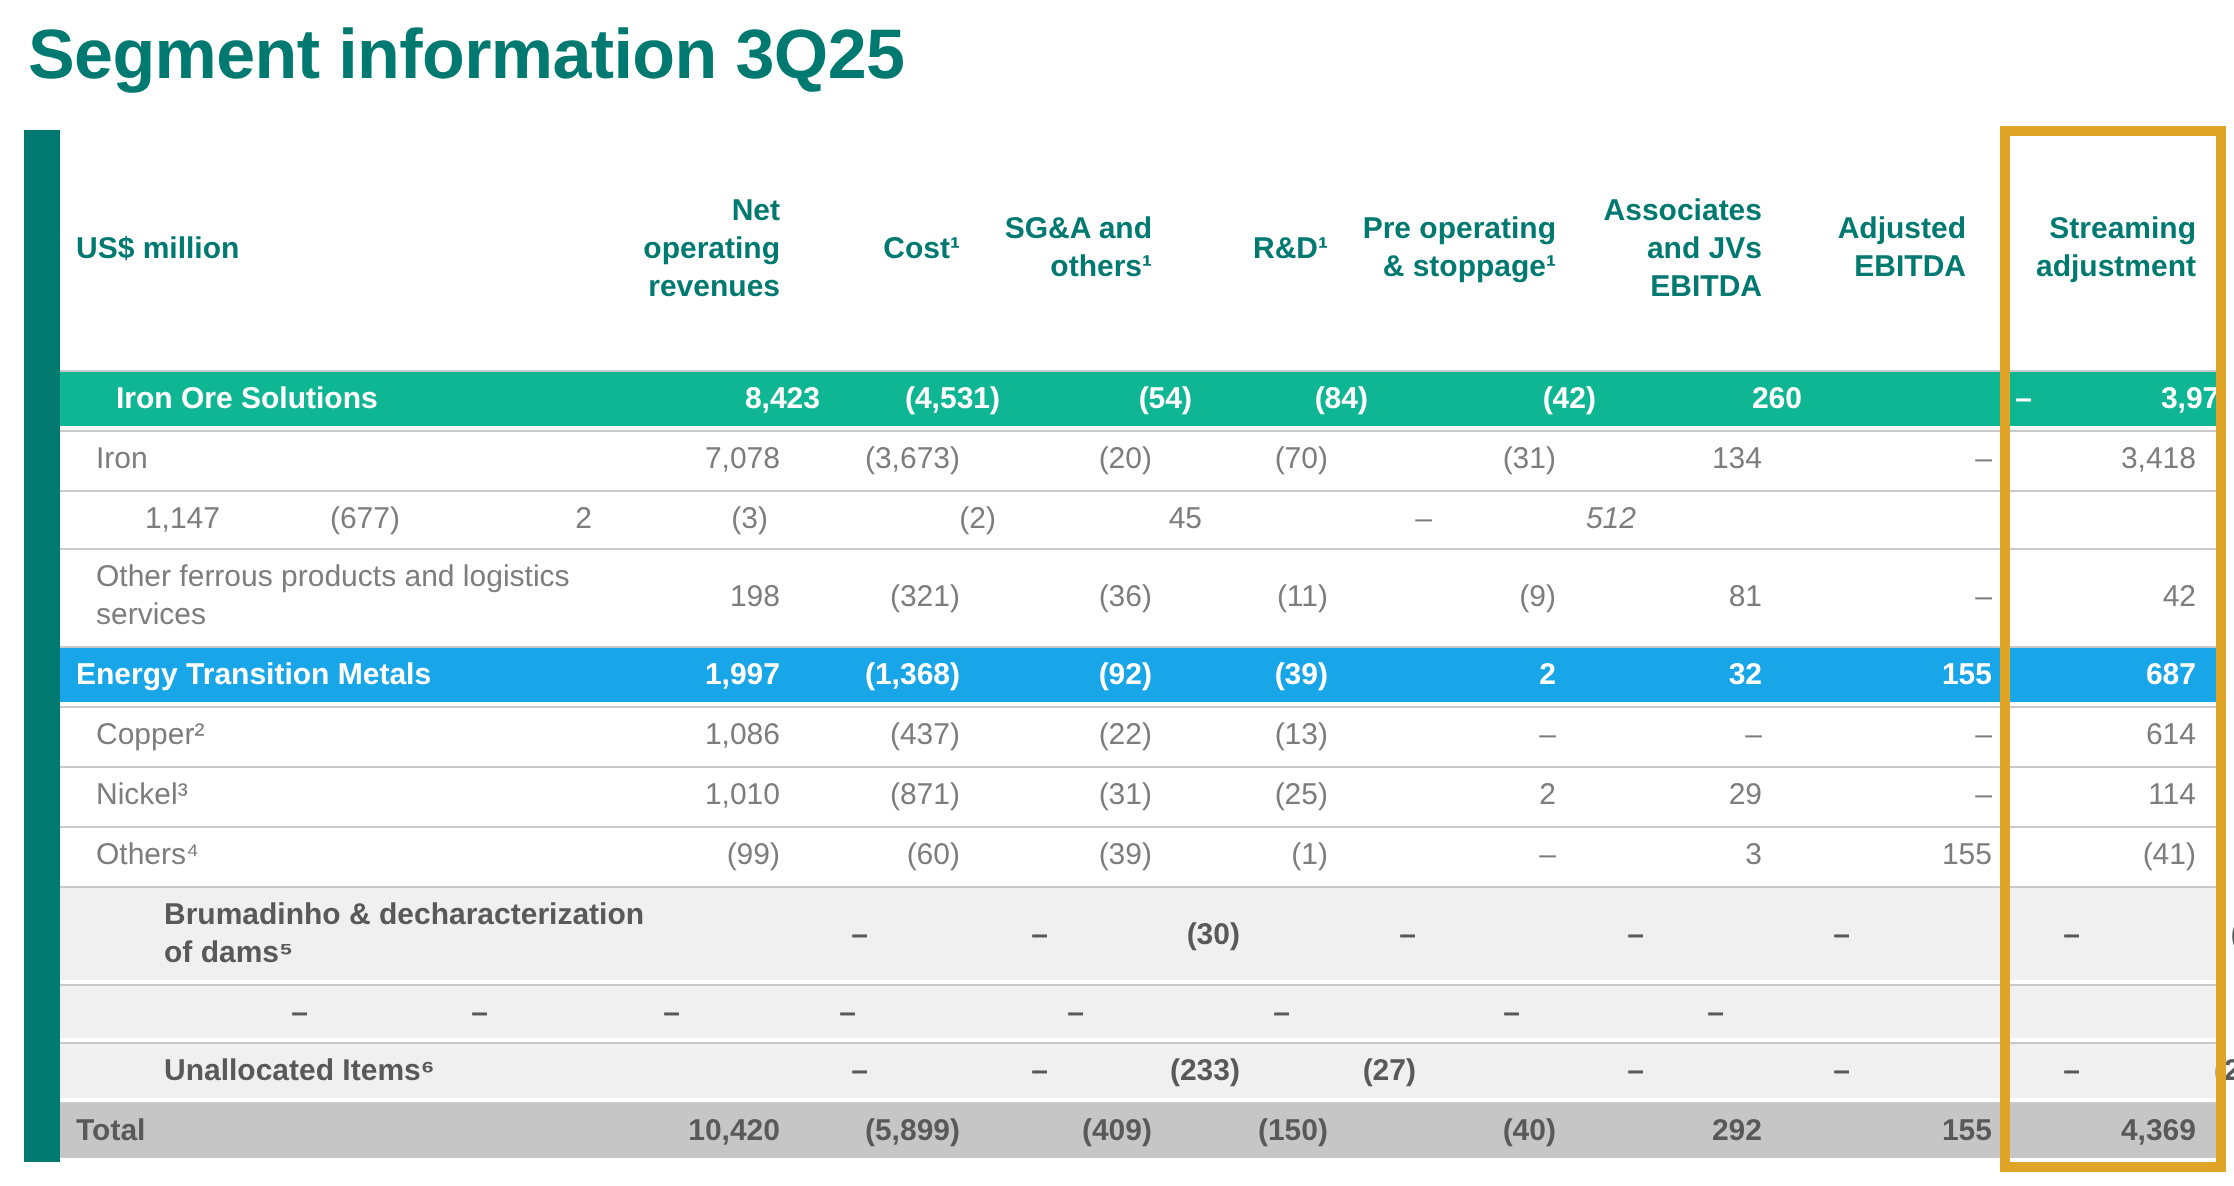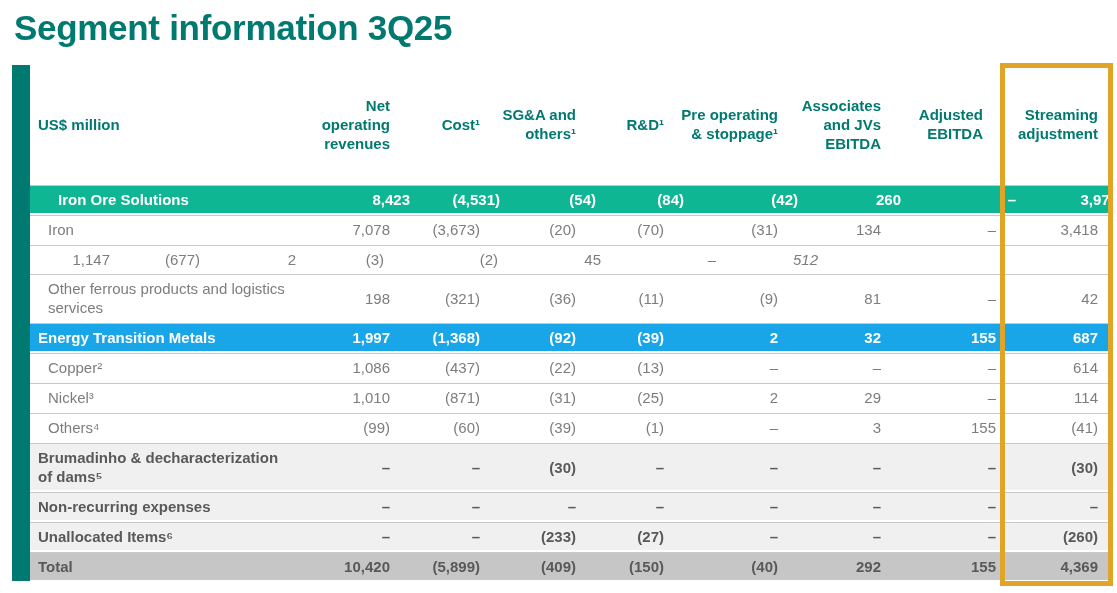--- a/index.html
+++ b/index.html
@@ -36,21 +36,21 @@
   .row {
     display:flex; align-items:center; min-height:27px;
     border-top:1px solid var(--separator,#c9c9c9); margin-top:2px;
   }
   .row .num { text-align:right; padding-right:12px; color:var(--row-text,#7d7d7d); line-height:19px; }
   .row .label { padding-left:18px; padding-top:4px; padding-bottom:4px; color:var(--row-text,#7d7d7d); line-height:19px; }
   .row .label span { display:inline-block; max-width:250px; }
   .row.section-green { background:var(--green,#0fb694);padding-left:20px; }
   .row.section-blue  { background:var(--blue,#19a6e9); }
   .row.section-green .cell, .row.section-blue .cell { color:#ffffff; font-weight:bold; }
-  .row.note  { background:var(--note-bg,#f0f0f0); }
+  .row.note  { background:var(--note-bg,#f0f0f0);padding-left:44px; }
   .row.total { background:var(--total-bg,#c6c6c6); }
   .row.note .cell, .row.total .cell { color:var(--dark-text,#595959); font-weight:bold; }
   .row.section-green .label, .row.section-blue .label,
   .row.note .label, .row.total .label { padding-left:8px; }
 </style>
 </head>
 <body>
 
 <div class="page" style="--teal: #007a70; --green: #0fb694; --blue: #19a6e9; --gold: #e0a426; --row-text: #7d7d7d; --dark-text: #595959; --note-bg: #f0f0f0; --total-bg: #c6c6c6; --separator: #c9c9c9;">
   <div class="title">Segment information 3Q25</div>
@@ -159,21 +159,20 @@
         <div class="cell num" style="width: 92px;">–</div>
         <div class="cell num" style="width: 90px;">–</div>
         <div class="cell num" style="width: 96px;">(30)</div>
         <div class="cell num" style="width: 88px;">–</div>
         <div class="cell num" style="width: 114px;">–</div>
         <div class="cell num" style="width: 103px;">–</div>
         <div class="cell num" style="width: 115px;">–</div>
         <div class="cell num" style="width: 102px;">(30)</div>
       </div>
       <div class="row note">
-        <div class="cell label" style="width: 280px;"><span>Non-recurring expenses</span></div>
         <div class="cell num" style="width: 92px;">–</div>
         <div class="cell num" style="width: 90px;">–</div>
         <div class="cell num" style="width: 96px;">–</div>
         <div class="cell num" style="width: 88px;">–</div>
         <div class="cell num" style="width: 114px;">–</div>
         <div class="cell num" style="width: 103px;">–</div>
         <div class="cell num" style="width: 115px;">–</div>
         <div class="cell num" style="width: 102px;">–</div>
       </div>
       <div class="row note">

